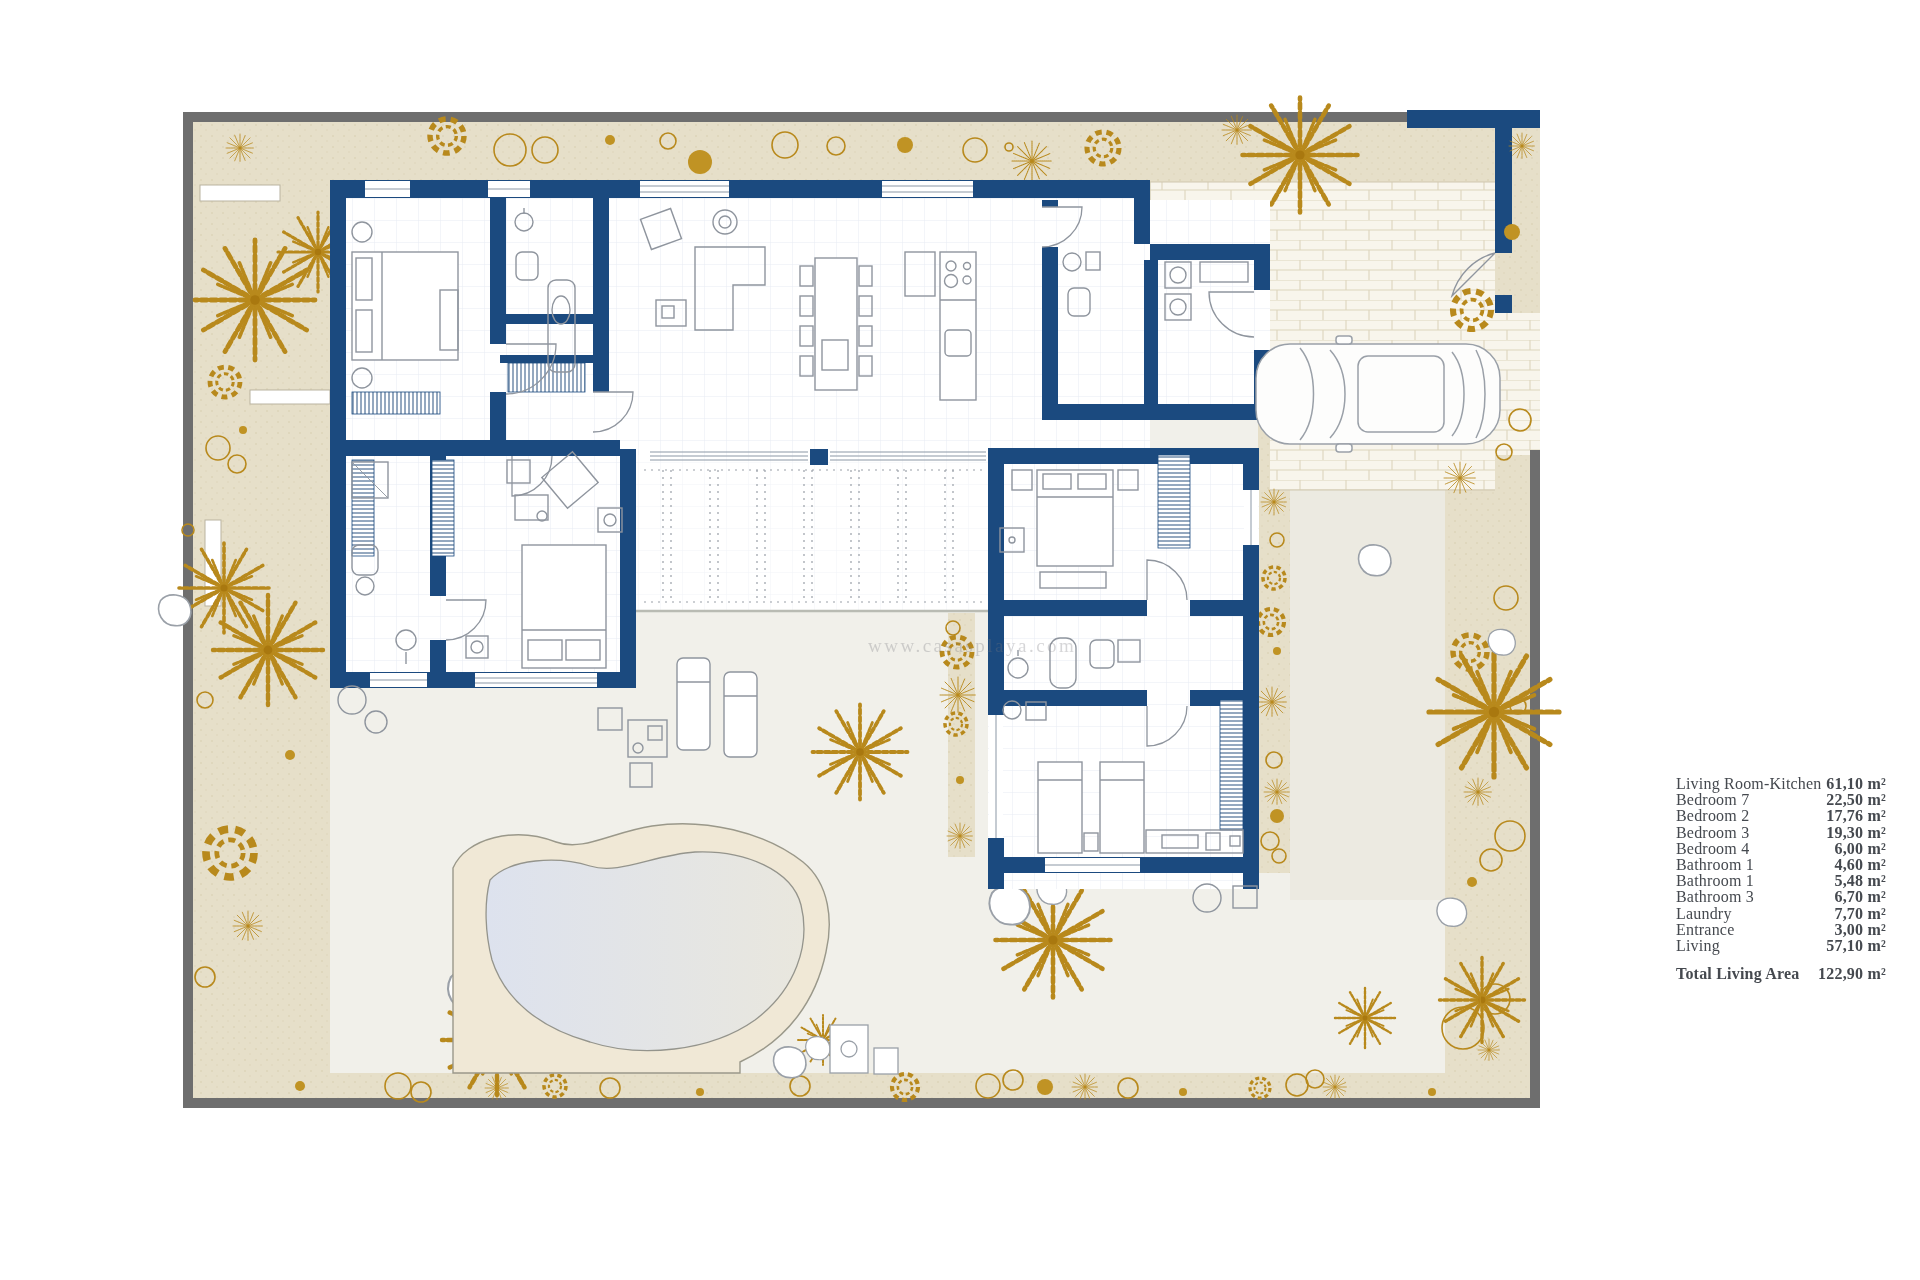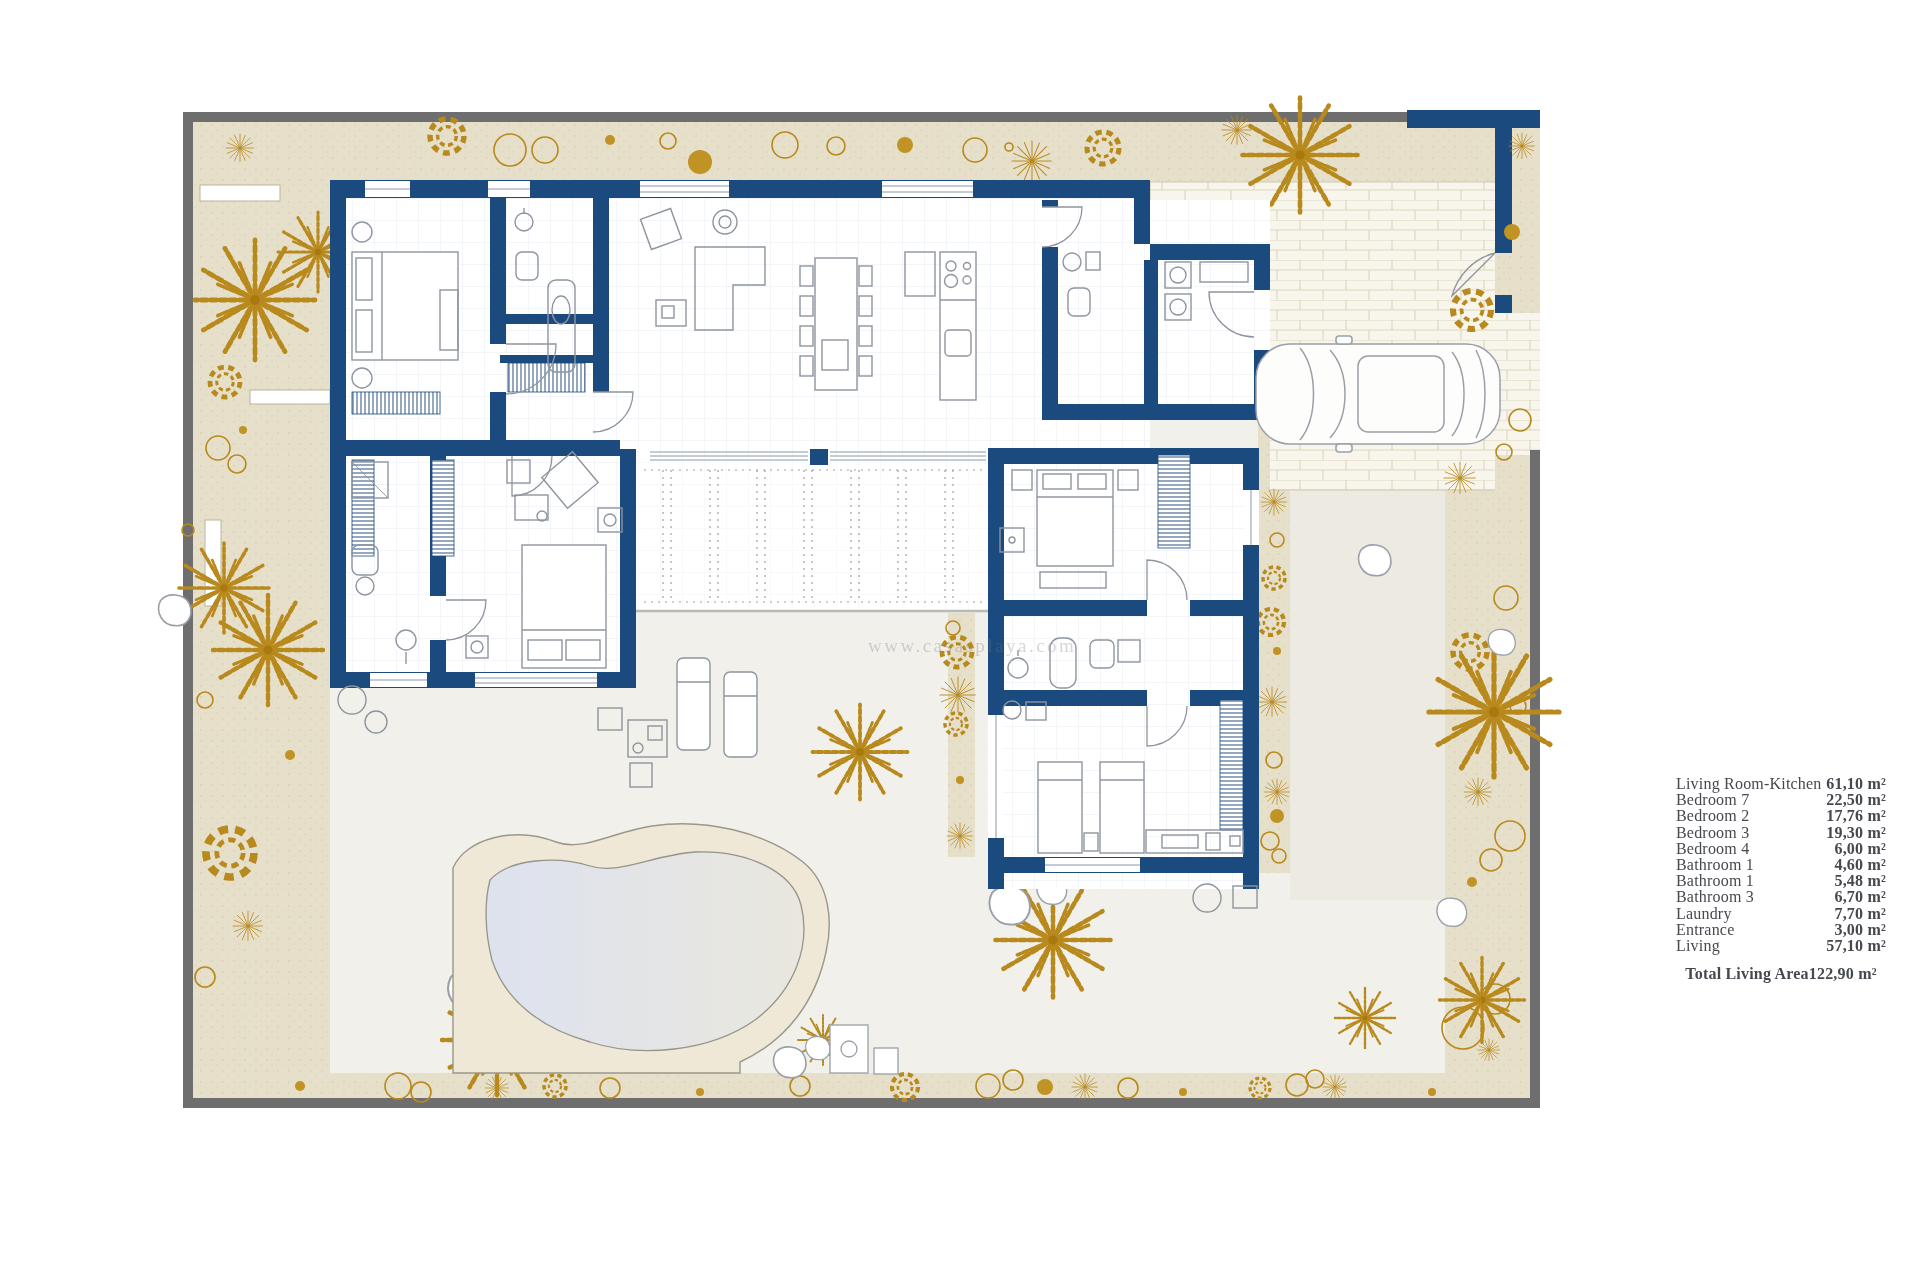--- a/index.html
+++ b/index.html
@@ -4,21 +4,21 @@
 <style>
   html,body{margin:0;padding:0;background:#ffffff;}
   .page{position:relative;width:1920px;height:1280px;background:#ffffff;overflow:hidden;
         font-family:Liberation Serif, serif;}
   .plan-svg{position:absolute;left:0;top:0;}
   .legend{position:absolute;left:1676px;top:776px;width:210px;color:#45494f;
           font-size:16px;line-height:16.2px;letter-spacing:.2px;}
   .legend-row{display:flex;justify-content:space-between;}
   .legend-row .lab{white-space:nowrap;}
   .legend-row .val{white-space:nowrap;font-weight:600;text-align:right;}
-  .legend-total{display:flex;justify-content:center;font-weight:700;margin-top:12px;}
+  .legend-total{display:flex;justify-content:space-between;font-weight:700;margin-top:12px;}
 </style>
 </head>
 <body>
 
 <div class="page">
 
 <svg class="plan-svg" width="1920" height="1280" viewBox="0 0 1920 1280">
   <defs>
     <pattern id="grid" width="22" height="22" patternUnits="userSpaceOnUse">
       <rect width="22" height="22" fill="#ffffff"></rect>

